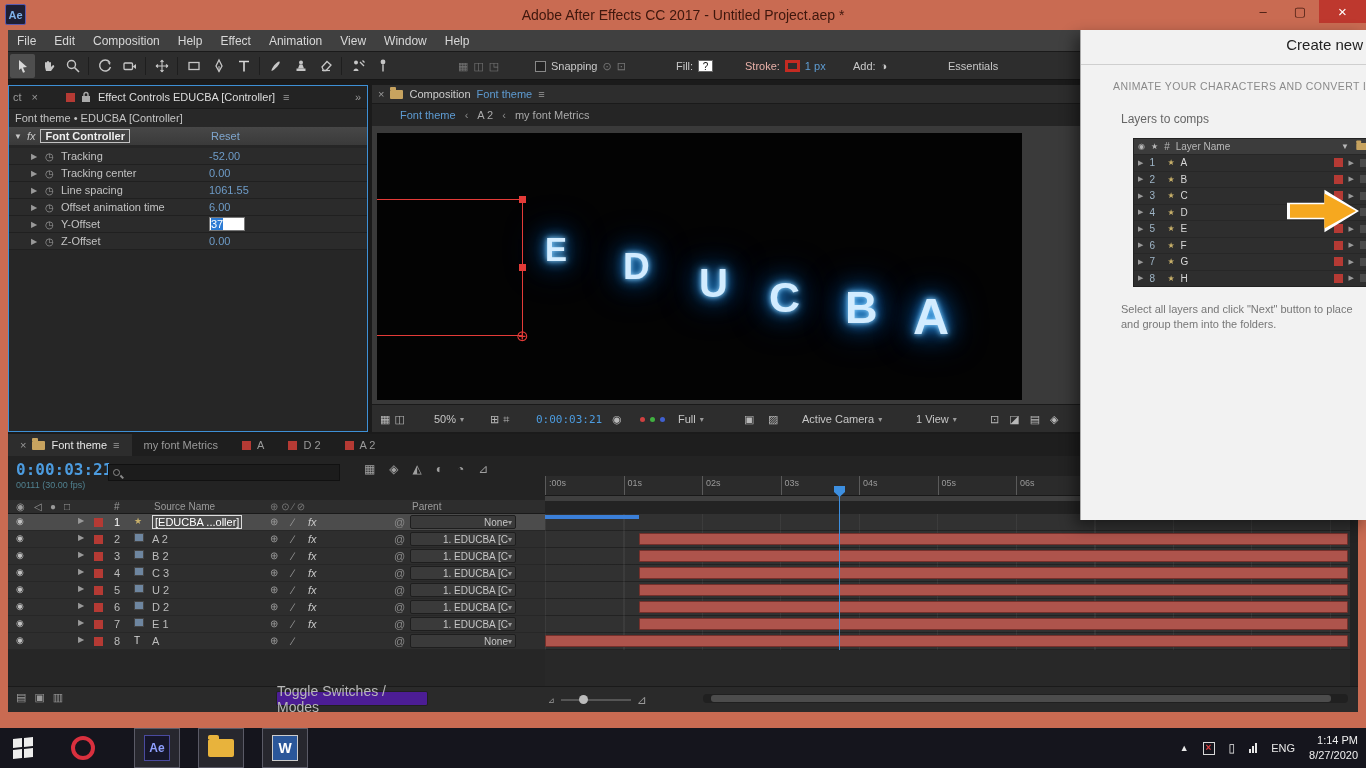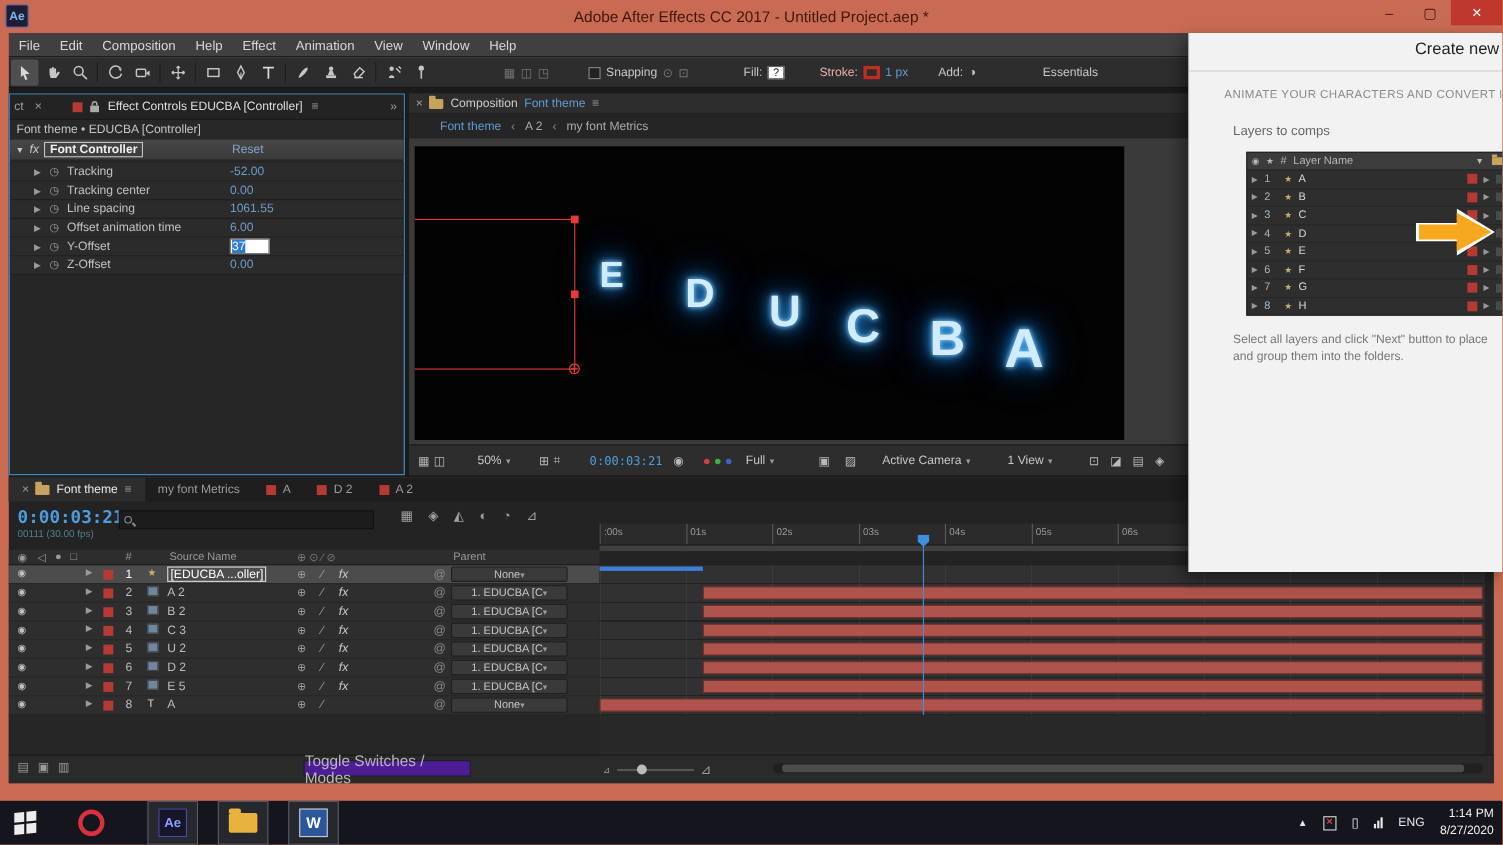--- a/index.html
+++ b/index.html
@@ -99,21 +99,21 @@
 .tl-row .num{left:106px}
 .tl-row .licon{left:126px;font-size:9px;color:#C8B06A}
 .tl-row .licon.compi i{display:block;width:10px;height:9px;background:#6E86A0;border:1px solid #444}
 .tl-row .licon.texti{color:#D8D8D8;font-size:10px}
 .tl-row .lname{left:144px}
 .tl-row.sel .lname .namebox{border:1px solid #DDD;padding:0 2px}
 .tl-row .sw1{left:262px;font-size:10px;color:#9A9A9A}
 .tl-row .sw2{left:284px;color:#9A9A9A}
 .tl-row .sw3{left:300px;font-style:italic;color:#C8C8C8}
 .tl-row .pick{left:386px;color:#8A8A8A}
-.tl-row .parent{left:402px;top:1px;width:106px;height:14px;background:#3A3A3A;border:1px solid #1E1E1E;border-radius:2px;display:flex;align-items:center;justify-content:center;padding:0 3px;font-size:10px;color:#C6C6C6}
+.tl-row .parent{left:402px;top:1px;width:106px;height:14px;background:#3A3A3A;border:1px solid #1E1E1E;border-radius:2px;display:flex;align-items:center;justify-content:flex-end;padding:0 3px;font-size:10px;color:#C6C6C6}
 .track-area{position:absolute;left:537px;top:80px;width:805px;height:136px;background:#313131;background-image:repeating-linear-gradient(to right,rgba(255,255,255,.05) 0 1px,transparent 1px 78.5px),repeating-linear-gradient(to bottom,transparent 0 16px,rgba(0,0,0,.3) 16px 17px)}
 .bar{position:absolute;height:12px;background:#AE544C;border:1px solid #76302B;border-radius:1px}
 .bar-blue{position:absolute;left:0;top:1px;width:94px;height:4px;background:#3B7FD8}
 .tl-belowrows-left{position:absolute;left:0;top:216px;width:537px;height:36px;background:#262626}
 .tl-belowrows-right{position:absolute;left:537px;top:216px;width:805px;height:36px;background:#282828}
 .playhead-line{position:absolute;left:831px;top:62px;width:1px;height:154px;background:#3D8FE0}
 .playhead-head{position:absolute;left:826px;top:52px;width:11px;height:11px;background:#3D8FE0;clip-path:polygon(0 0,100% 0,100% 55%,50% 100%,0 55%)}
 .tl-bottom{position:absolute;left:0;top:252px;width:100%;height:26px;background:#2A2A2A;border-top:1px solid #1A1A1A}
 .toggle-btn{position:absolute;left:268px;top:4px;width:152px;height:15px;background:#4c1d95;border:1px solid #202020;border-radius:2px;display:flex;align-items:center;justify-content:center;font-size:14px;color:#B8B8B8}
 .zoomslider{position:absolute;left:540px;top:6px;display:flex;align-items:center;gap:6px;color:#9A9A9A}
@@ -661,21 +661,21 @@
         <span class="twirl">▶</span>
         <span class="labelsw">
           <i></i>
         </span>
         <span class="num">7</span>
 
         <span class="licon compi">
           <i></i>
         </span>
 
-        <span class="lname"><i class="namebox">E 5</i></span>
+        <span class="lname"><i class="namebox">E 1</i></span>
         <span class="sw1">⊕</span>
         <span class="sw2">∕</span>
         <span class="sw3">fx</span>
         <span class="pick">@</span>
         <span class="parent">
           <i>1. EDUCBA [C</i>
           <b class="chev">▾</b>
         </span>
       </div>
 

